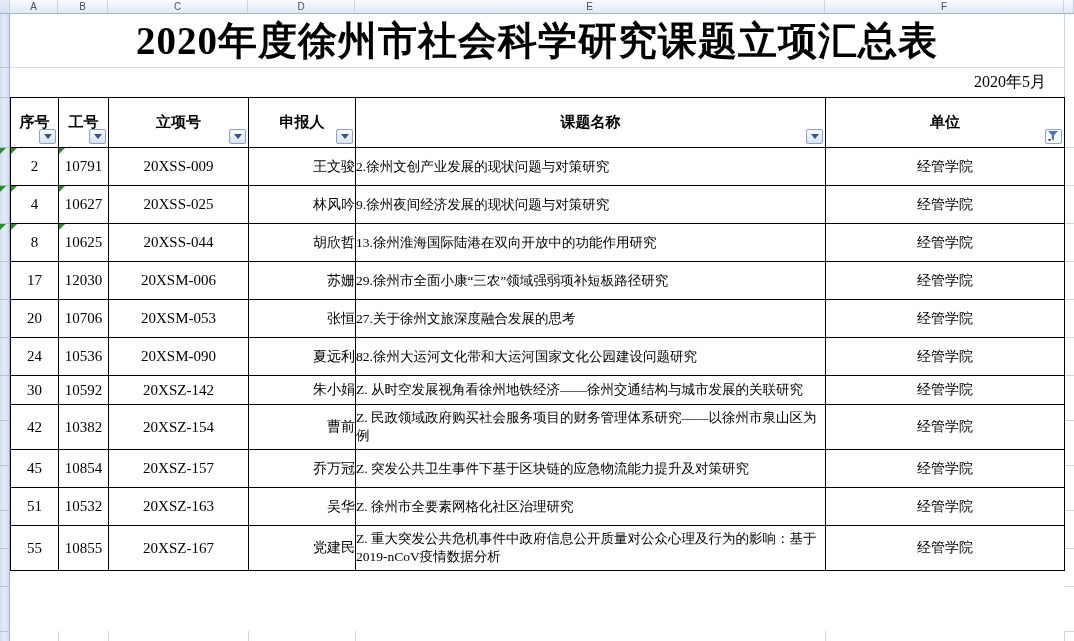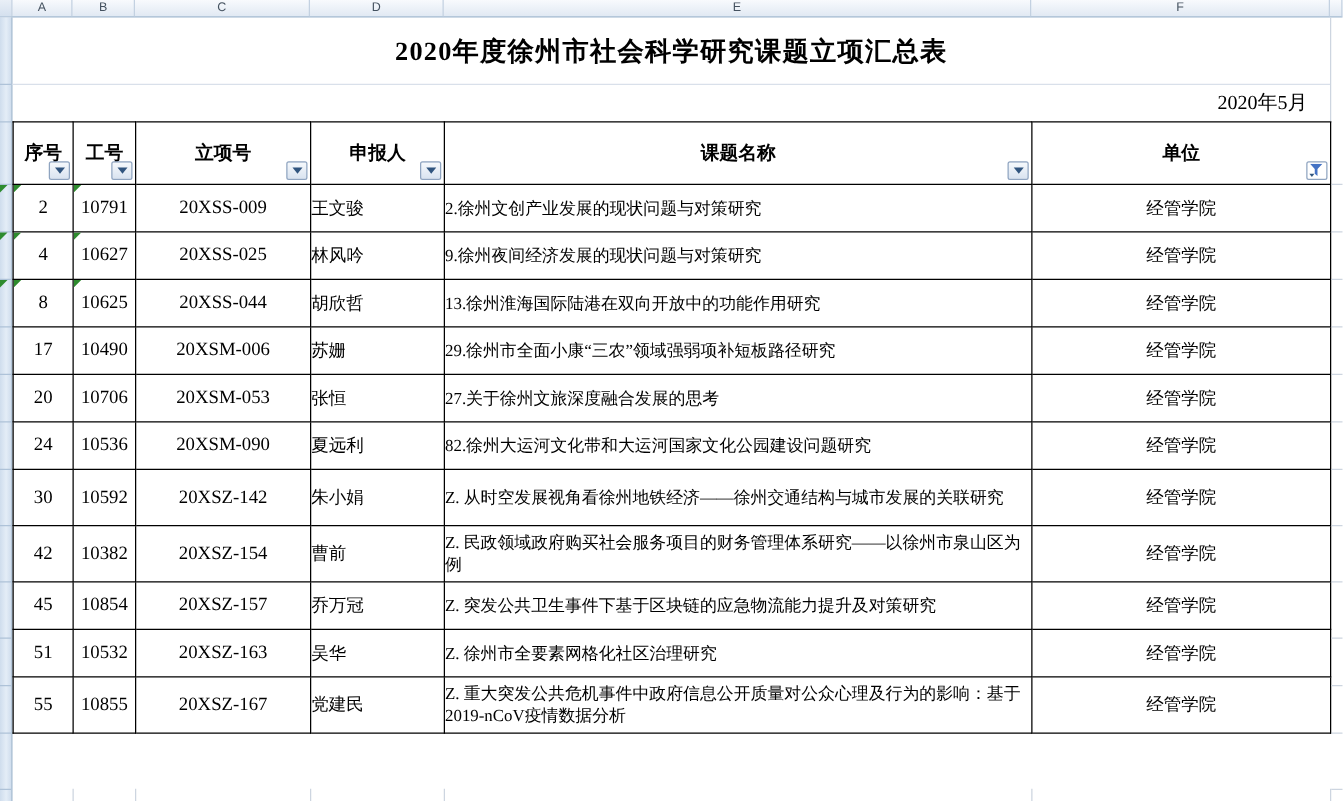--- a/index.html
+++ b/index.html
@@ -27,34 +27,34 @@
     position:absolute;left:0;top:14px;width:10px;height:627px;
     background:linear-gradient(90deg,#cfdded,#e4edf7 55%,#cfdded);
     border-right:1px solid #9eb6ce;box-sizing:border-box;
   }
   .rowstrip .tick{position:absolute;left:0;width:9px;height:1px;background:#aec2d8;}
   .strip-tri{position:absolute;left:0;width:0;height:0;
     border-top:6px solid #2e8b2e;border-right:6px solid transparent;}
   
   .content{position:absolute;left:10px;top:14px;width:1054px;}
   .title-row{height:53px;display:flex;align-items:center;justify-content:center;}
-  .title-row .t{font-size:21px;font-weight:bold;letter-spacing:1px;}
+  .title-row .t{font-size:39px;font-weight:bold;letter-spacing:1px;}
   .date-row{height:30px;box-sizing:border-box;border-top:1px solid #d9e0ea;
     display:flex;align-items:center;justify-content:flex-end;
     padding-right:18px;font-size:16px;}
   
   table.main{border-collapse:collapse;table-layout:fixed;width:1054px;}
   table.main th,table.main td{
     border:1px solid #000;box-sizing:border-box;position:relative;
     overflow:hidden;padding:0;
   }
   table.main th{height:50px;font-size:15px;font-weight:bold;
     text-align:center;vertical-align:middle;}
   td.c-seq,td.c-emp,td.c-code{font-size:15px;text-align:center;vertical-align:middle;}
-  td.c-name{font-size:14px;text-align:left;vertical-align:middle;}
+  td.c-name{font-size:14px;text-align:right;vertical-align:middle;}
   td.c-title{font-size:13.5px;text-align:left;vertical-align:middle;
     padding:1px 3px 1px 3px;line-height:18px;}
   td.c-unit{font-size:14px;text-align:center;vertical-align:middle;}
   td.err::before{content:"";position:absolute;top:0;left:0;width:0;height:0;
     border-top:6px solid #2e8b2e;border-right:6px solid transparent;}
   
   .fbtn{
     position:absolute;right:2px;bottom:3px;width:17px;height:15px;
     box-sizing:border-box;border:1px solid #8fa4c0;border-radius:2px;
     background:linear-gradient(#f6f9fc,#d9e3f0);
@@ -183,21 +183,21 @@
         <tr style="height: 38px;">
     <td class="c-seq err">8</td>
     <td class="c-emp err">10625</td>
     <td class="c-code">20XSS-044</td>
     <td class="c-name">胡欣哲</td>
     <td class="c-title">13.徐州淮海国际陆港在双向开放中的功能作用研究</td>
     <td class="c-unit">经管学院</td>
   </tr>
         <tr style="height: 38px;">
     <td class="c-seq">17</td>
-    <td class="c-emp">10490</td>
+    <td class="c-emp">12030</td>
     <td class="c-code">20XSM-006</td>
     <td class="c-name">苏姗</td>
     <td class="c-title">29.徐州市全面小康“三农”领域强弱项补短板路径研究</td>
     <td class="c-unit">经管学院</td>
   </tr>
         <tr style="height: 38px; font-family: Liberation Serif, serif;">
     <td class="c-seq">20</td>
     <td class="c-emp">10706</td>
     <td class="c-code">20XSM-053</td>
     <td class="c-name">张恒</td>
@@ -205,21 +205,21 @@
     <td class="c-unit">经管学院</td>
   </tr>
         <tr style="height: 38px;">
     <td class="c-seq">24</td>
     <td class="c-emp">10536</td>
     <td class="c-code">20XSM-090</td>
     <td class="c-name">夏远利</td>
     <td class="c-title">82.徐州大运河文化带和大运河国家文化公园建设问题研究</td>
     <td class="c-unit">经管学院</td>
   </tr>
-        <tr style="height: 45px;">
+        <tr style="height: 29px;">
     <td class="c-seq">30</td>
     <td class="c-emp">10592</td>
     <td class="c-code">20XSZ-142</td>
     <td class="c-name">朱小娟</td>
     <td class="c-title">Z. 从时空发展视角看徐州地铁经济——徐州交通结构与城市发展的关联研究</td>
     <td class="c-unit">经管学院</td>
   </tr>
         <tr style="height: 45px;">
     <td class="c-seq">42</td>
     <td class="c-emp">10382</td>

